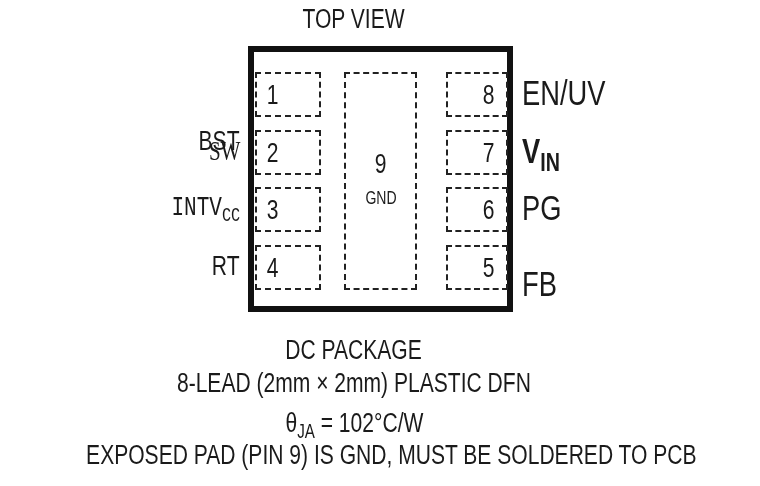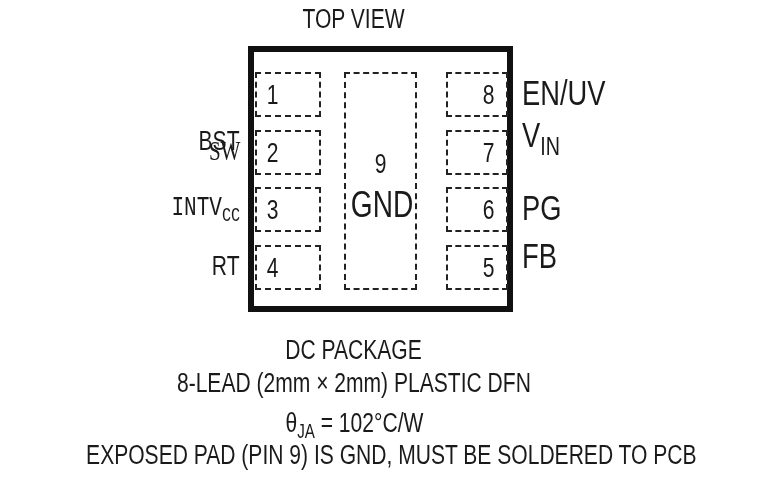--- a/index.html
+++ b/index.html
@@ -41,21 +41,21 @@
     <span class="pinnum" style="left:8px; top:6px;"><span class="cond">3</span></span>
   </div>
   <div class="pad" style="left:1px; top:193px; width:66px; height:45px;">
     <span class="pinnum" style="left:8px; top:6px;"><span class="cond">4</span></span>
   </div>
 
   <div class="pad" style="left:90px; top:20px; width:73px; height:218px;">
     <div style="position:absolute; left:0; width:69px; top:75px; text-align:center; font-size:27px; line-height:30px;">
       <span class="cond">9</span>
     </div>
-    <div style="position:absolute; left:-4px; width:77px; top:116px; text-align:center; font-size:36px; line-height:30px;">
+    <div style="position:absolute; left:-4px; width:77px; top:109px; text-align:center; font-size:18px; line-height:30px;">
       <span class="cond">GND</span>
     </div>
   </div>
 
   <div class="pad" style="left:192px; top:20px; width:62px; height:45px;">
     <span class="pinnum" style="right:10px; top:6px;"><span class="cond">8</span></span>
   </div>
   <div class="pad" style="left:192px; top:78px; width:62px; height:45px;">
     <span class="pinnum" style="right:10px; top:6px;"><span class="cond">7</span></span>
   </div>
@@ -76,27 +76,27 @@
 <div class="lbl-left" style="top:193px;font-family:Liberation Mono, monospace;">
   <span class="cond" style="transform-origin:right center;"><span>INTV</span><sub>CC</sub></span>
 </div>
 <div class="lbl-left" style="top:251px;">
   <span class="cond" style="transform-origin:right center;"><span>RT</span></span>
 </div>
 
 <div class="lbl-right" style="top:78px;">
   <span class="cond" style="transform-origin:left center;"><span>EN/UV</span></span>
 </div>
-<div class="lbl-right" style="top:120px;">
+<div class="lbl-right" style="top:136px;font-weight:bold;">
   <span class="cond" style="transform-origin:left center;"><span>V</span><sub>IN</sub></span>
 </div>
 <div class="lbl-right" style="top:193px;">
   <span class="cond" style="transform-origin:left center;"><span>PG</span></span>
 </div>
-<div class="lbl-right" style="top:241px;">
+<div class="lbl-right" style="top:269px;">
   <span class="cond" style="transform-origin:left center;"><span>FB</span></span>
 </div>
 
 <div class="center-line" style="top:335px;">
   <span class="cond">DC PACKAGE</span>
 </div>
 <div class="center-line" style="top:368px;text-decoration:underline;">
   <span class="cond">8-LEAD (2mm × 2mm) PLASTIC DFN</span>
 </div>
 <div class="center-line" style="top:408px;text-decoration:underline;">

